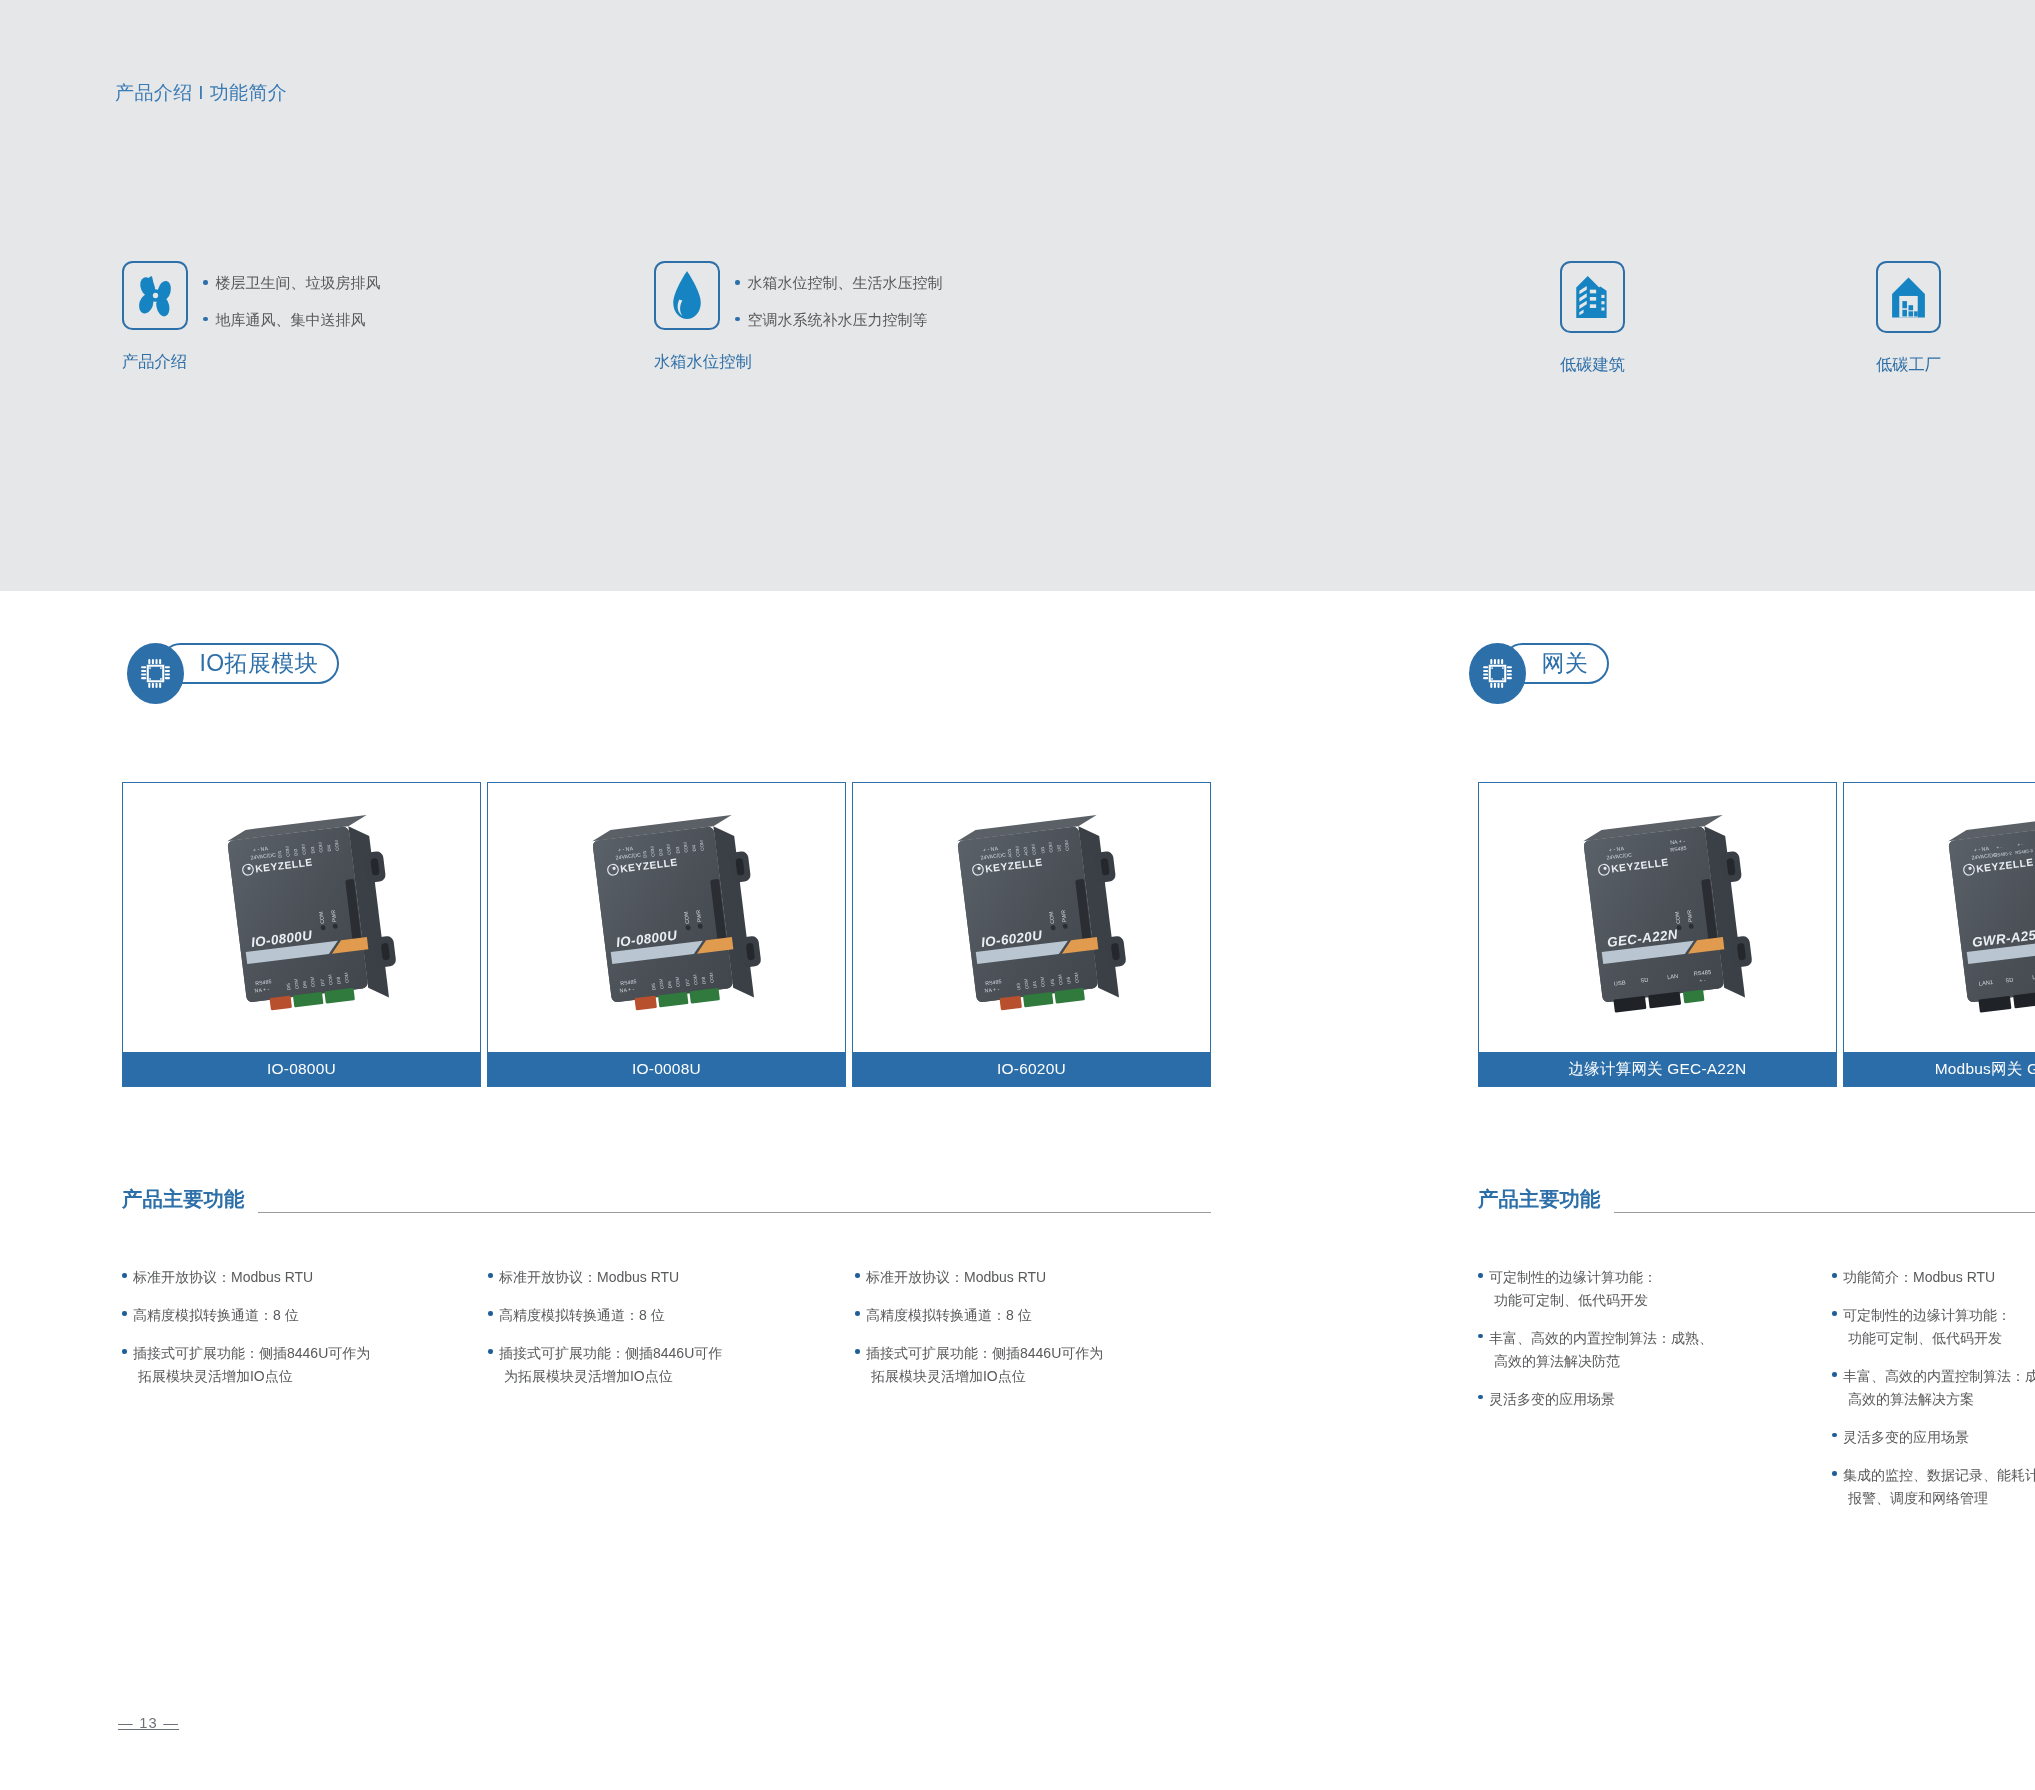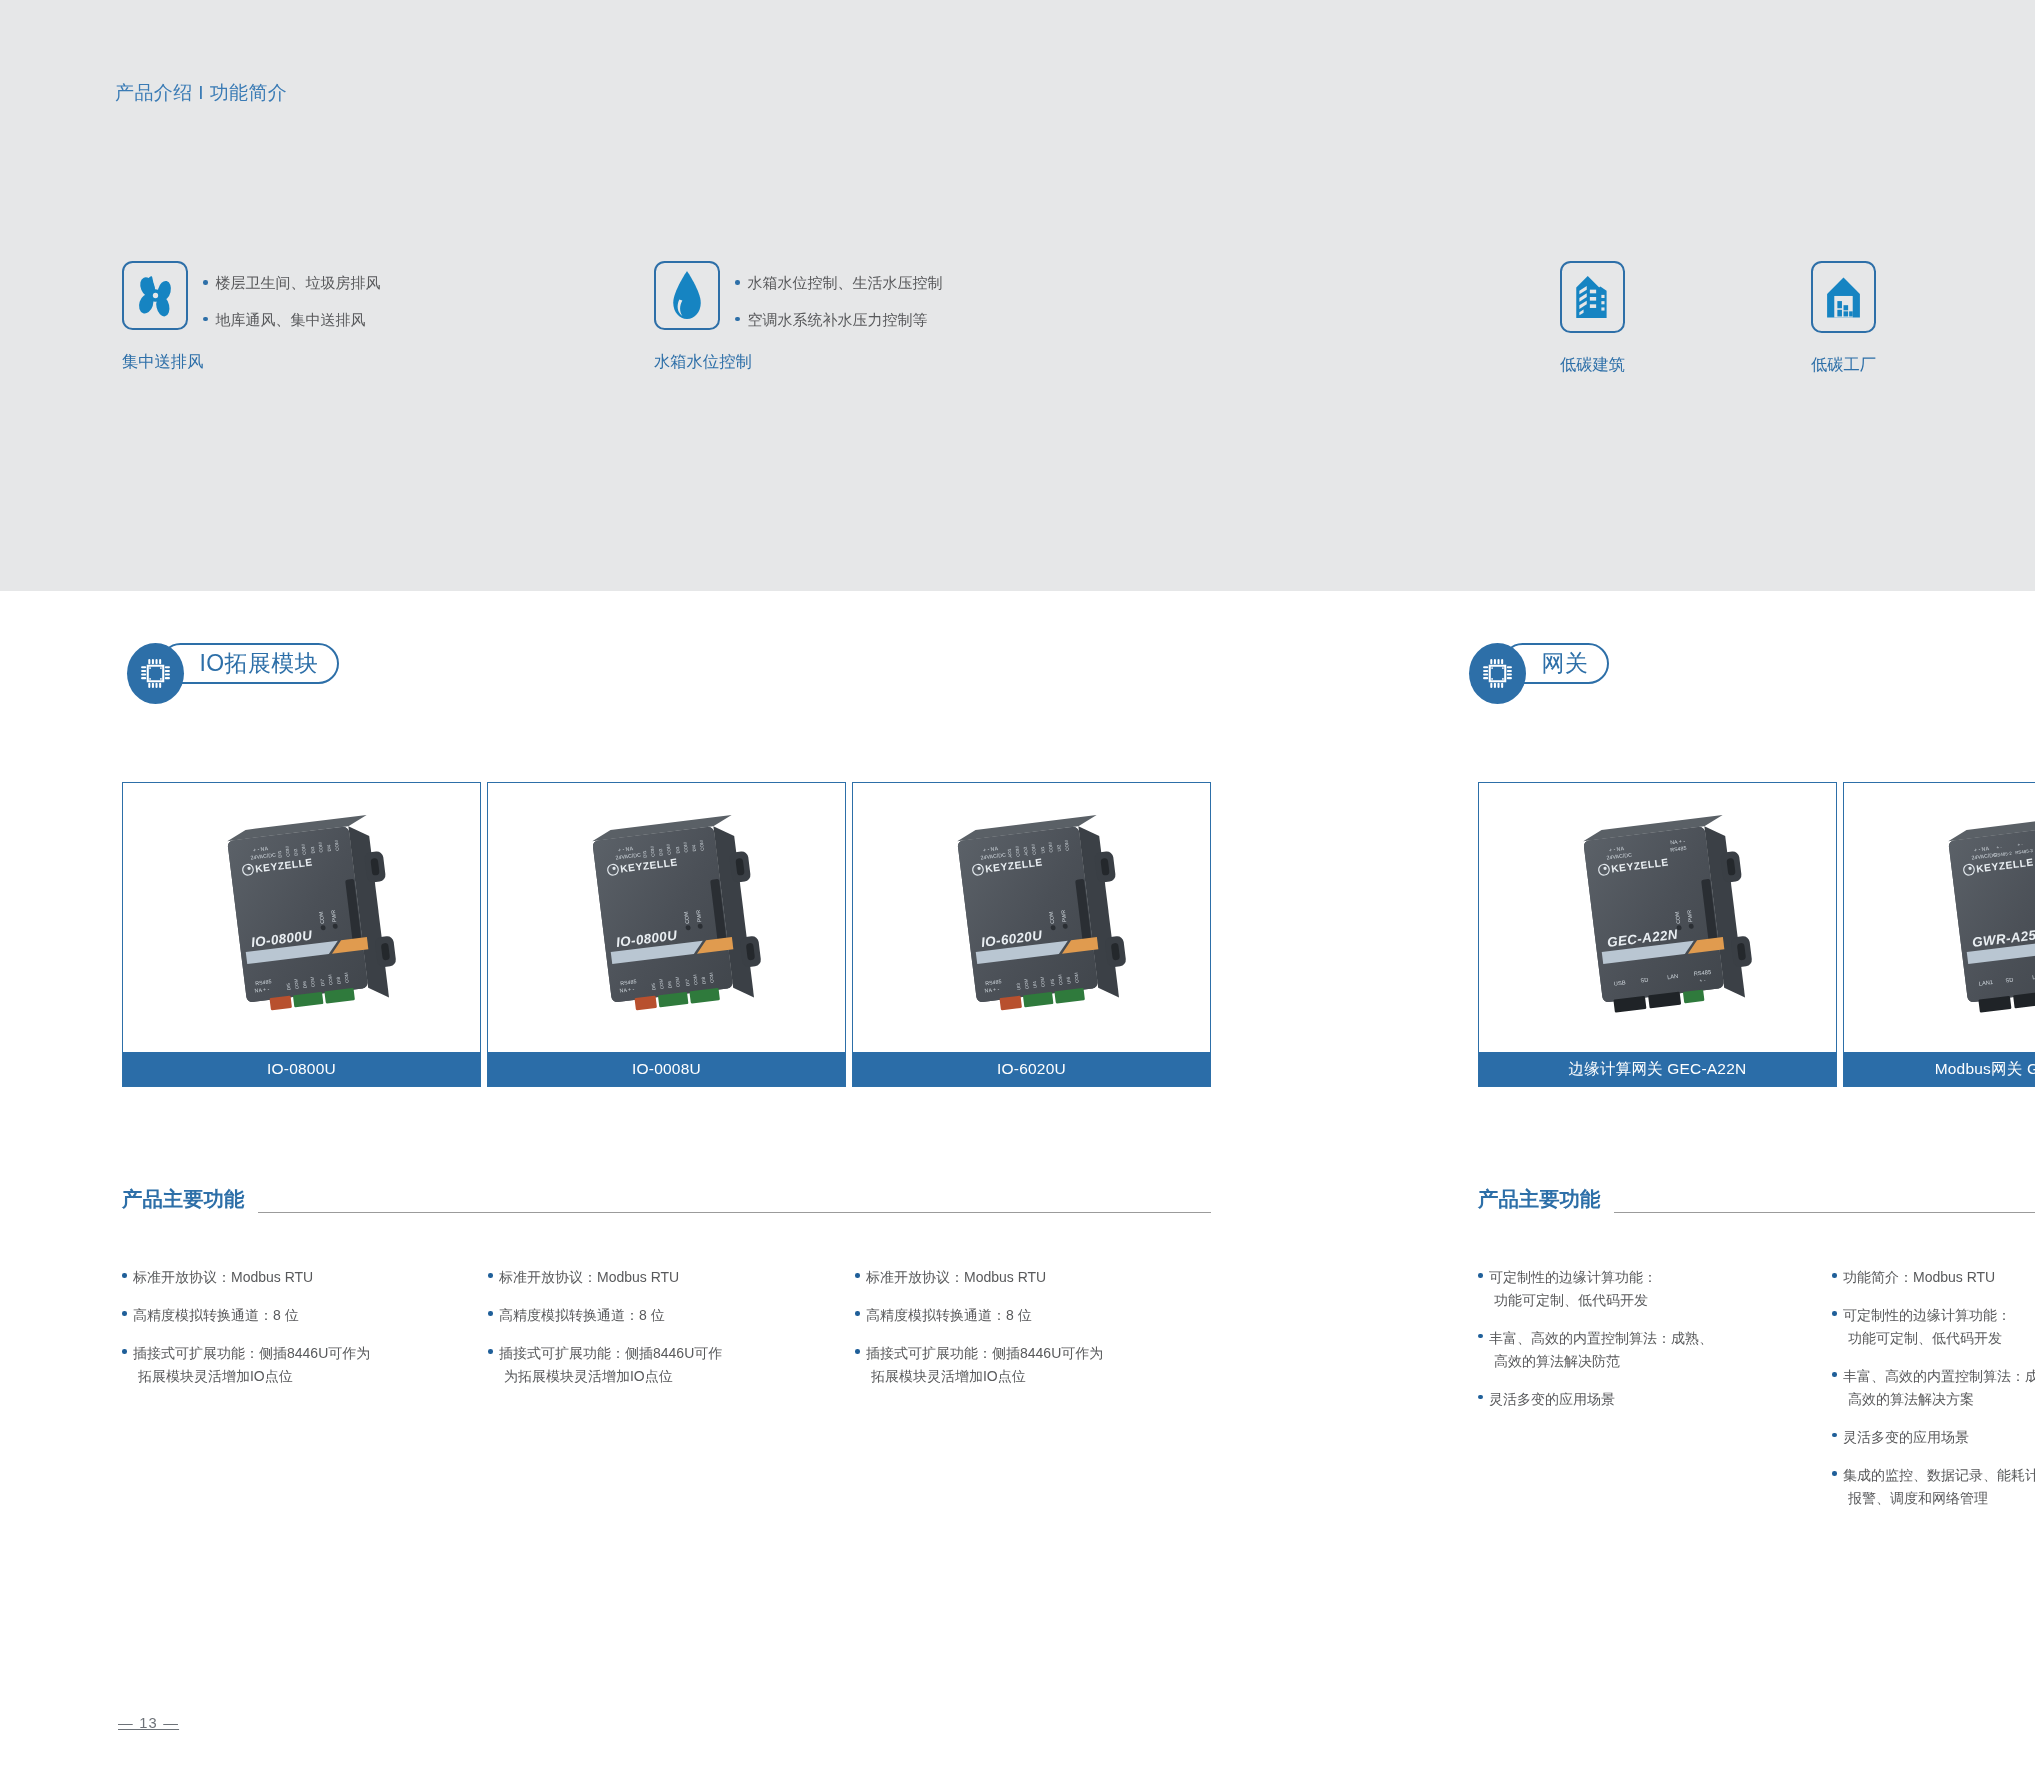--- a/index.html
+++ b/index.html
@@ -119,21 +119,21 @@
           <ellipse cx="34" cy="33" rx="14" ry="21" transform="rotate(-22 34 33)"></ellipse>
           <ellipse cx="68" cy="40" rx="13" ry="20" transform="rotate(14 68 40)"></ellipse>
           <ellipse cx="31" cy="67" rx="14" ry="20" transform="rotate(18 31 67)"></ellipse>
           <ellipse cx="65" cy="72" rx="13" ry="21" transform="rotate(-12 65 72)"></ellipse>
           <circle cx="50" cy="50" r="13"></circle>
         </g>
         <circle cx="50" cy="50" r="5.4" fill="#e6e7e8"></circle>
       </svg>
     </span>
   </div>
-  <div class="app-title">集中送排风</div>
+  <div class="app-title">产品介绍</div>
   <div class="bullets-side">
     <div class="bullet-row">
       <span class="bullet-dot"></span>
       <span class="bullet-txt">楼层卫生间、垃圾房排风</span>
     </div>
     <div class="bullet-row">
       <span class="bullet-dot"></span>
       <span class="bullet-txt">地库通风、集中送排风</span>
     </div>
   </div>
@@ -180,21 +180,21 @@
           <path d="M56 38 L62 38 L62 44 L56 44 Z"></path>
           <path d="M56 50 L62 50 L62 56 L56 56 Z"></path>
           <path d="M56 62 L62 62 L62 68 L56 68 Z"></path>
         </g>
       </svg>
     </span>
   </div>
   <div class="app-title">低碳建筑</div>
 </div>
 
-<div class="app-block" style="left:1811px; top:261px;">
+<div class="app-block" style="left:1876px; top:261px;">
   <div class="icon-card tall">
     <span>
       <svg width="41" height="45" viewBox="0 0 80 86">
         <path d="M40 4 L72 36 L72 82 L8 82 L8 36 Z" fill="#1684c2"></path>
         <path d="M22 40 L58 40 L58 82 L22 82 Z" fill="#e6e7e8"></path>
         <g fill="#1684c2">
           <rect x="28" y="50" width="9" height="14"></rect>
           <rect x="28" y="67" width="9" height="13"></rect>
           <rect x="40" y="58" width="9" height="10"></rect>
           <rect x="40" y="70" width="9" height="10"></rect>

